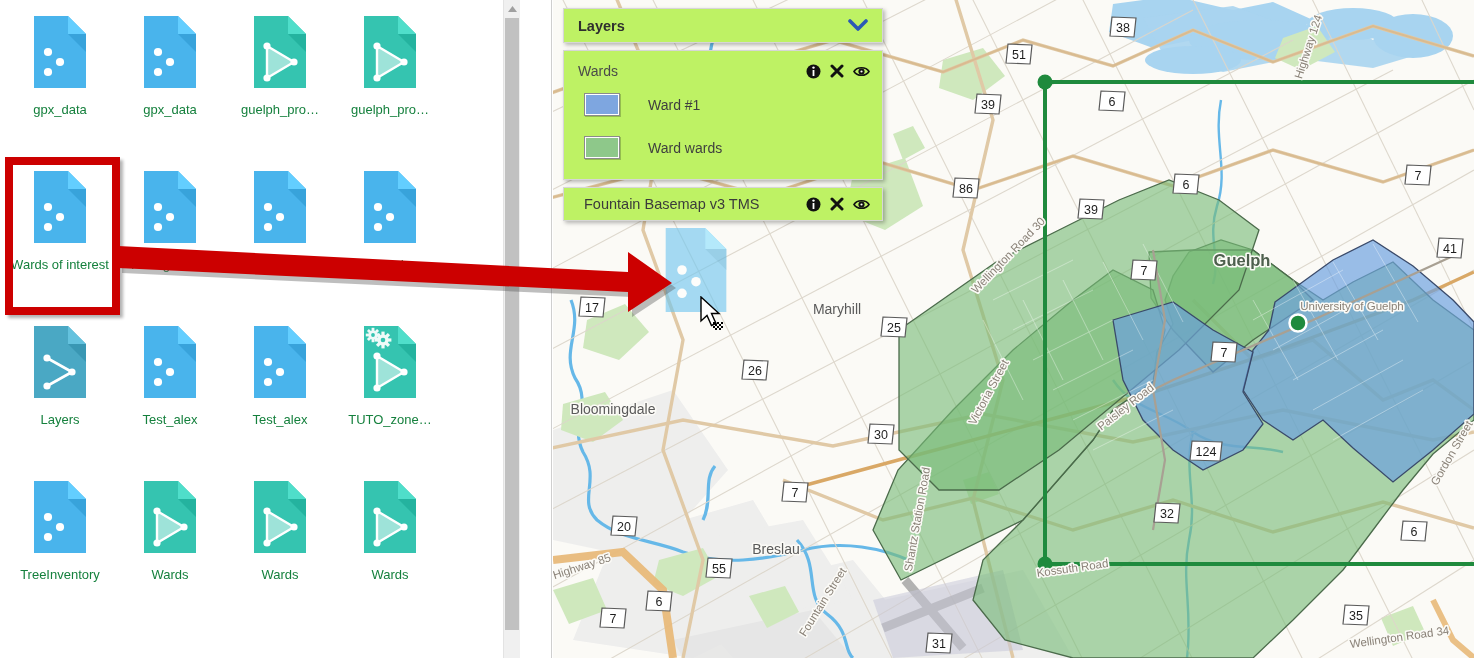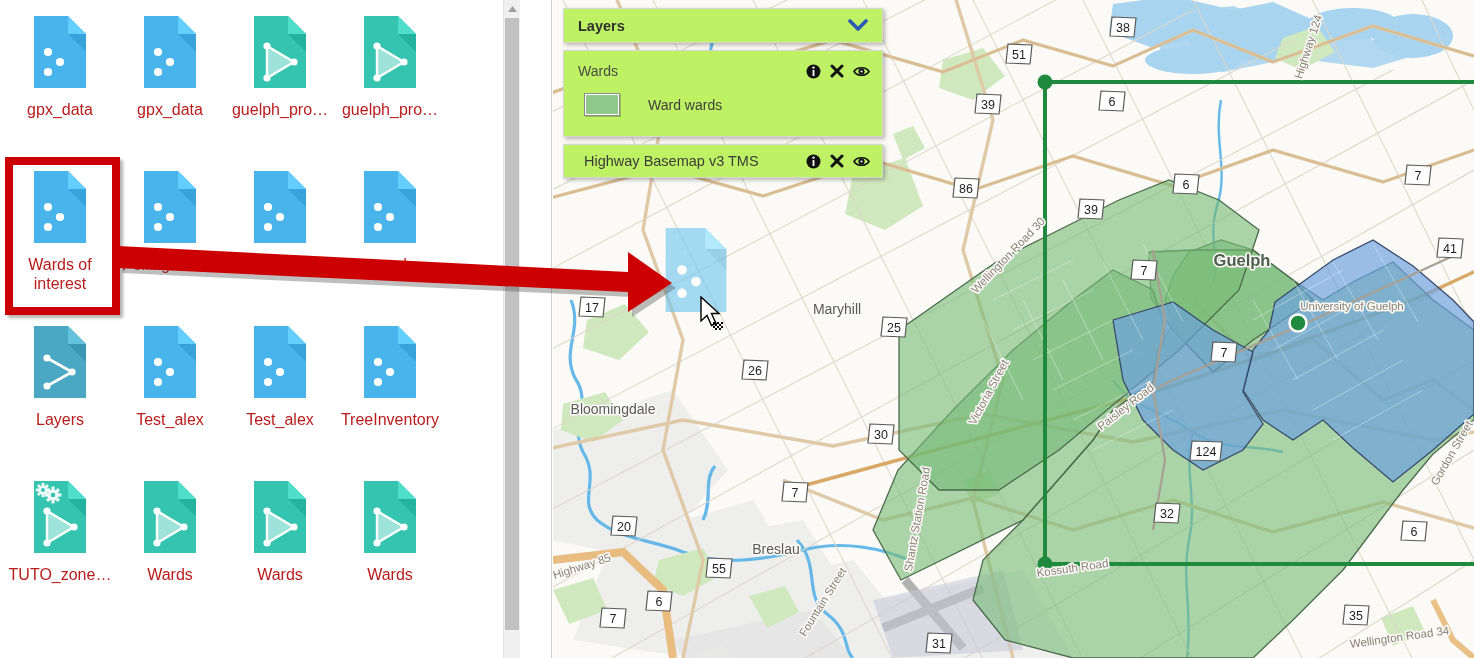--- a/index.html
+++ b/index.html
@@ -34,22 +34,22 @@
     align-items: center;
     padding-top: 6px;
     cursor: default;
   }
   .file-icon-wrap {
     width: 62px; height: 78px;
     position: relative;
     margin-bottom: 8px;
   }
   .file-label {
-    font-size: 16px;
-    color: #b91c1c;
+    font-size: 13px;
+    color: #15803d;
     text-align: center;
     line-height: 19px;
     max-width: 104px;
     word-break: break-word;
   }
   
   .sheet {
     position: absolute; left: 5px; top: 2px;
     width: 52px; height: 72px;
   }
@@ -354,36 +354,20 @@
     <path d="M34 0 L52 18 L34 18 Z" fill="#63ceff"></path>
     <path d="M34 18 L52 18 L52 36 Z" fill="#2f9ad2" opacity="0.65"></path>
     <circle cx="14" cy="36" r="4.1" fill="#fff"></circle>
              <circle cx="26" cy="46" r="4.1" fill="#fff"></circle>
              <circle cx="14" cy="56" r="4.1" fill="#fff"></circle>
 
   </svg>
             </div>
           </div>
           <div class="file-label">Test_alex</div>
-        </div>
-        <div class="file-cell">
-          <div class="file-icon-wrap">
-            <div class="sheet">
-              <svg width="52" height="72" viewBox="0 0 52 72">
-    <path d="M0 0 L34 0 L52 18 L52 72 L0 72 Z" fill="#49b4ec"></path>
-    <path d="M34 0 L52 18 L34 18 Z" fill="#63ceff"></path>
-    <path d="M34 18 L52 18 L52 36 Z" fill="#2f9ad2" opacity="0.65"></path>
-    <circle cx="14" cy="36" r="4.1" fill="#fff"></circle>
-             <circle cx="26" cy="46" r="4.1" fill="#fff"></circle>
-             <circle cx="14" cy="56" r="4.1" fill="#fff"></circle>
-
-  </svg>
-            </div>
-          </div>
-          <div class="file-label">TreeInventory</div>
         </div>
         <div class="file-cell">
           <div class="file-icon-wrap">
             <div class="sheet">
               <svg width="52" height="72" viewBox="0 0 52 72">
     <path d="M0 0 L34 0 L52 18 L52 72 L0 72 Z" fill="#35c4b0"></path>
     <path d="M34 0 L52 18 L34 18 Z" fill="#4fdeca"></path>
     <path d="M34 18 L52 18 L52 36 Z" fill="#1baa96" opacity="0.65"></path>
     <path d="M13 30 L40 46 L13 62 Z" fill="#ffffff" fill-opacity="0.52"></path>
              <path d="M13 30 L40 46 L13 62 Z" fill="none" stroke="#fff" stroke-width="2.4" stroke-linejoin="round"></path>
@@ -419,20 +403,36 @@
     </g>
   </svg>
             </div>
           </div>
           <div class="file-label">TUTO_zone…</div>
         </div>
         <div class="file-cell">
           <div class="file-icon-wrap">
             <div class="sheet">
               <svg width="52" height="72" viewBox="0 0 52 72">
+    <path d="M0 0 L34 0 L52 18 L52 72 L0 72 Z" fill="#49b4ec"></path>
+    <path d="M34 0 L52 18 L34 18 Z" fill="#63ceff"></path>
+    <path d="M34 18 L52 18 L52 36 Z" fill="#2f9ad2" opacity="0.65"></path>
+    <circle cx="14" cy="36" r="4.1" fill="#fff"></circle>
+             <circle cx="26" cy="46" r="4.1" fill="#fff"></circle>
+             <circle cx="14" cy="56" r="4.1" fill="#fff"></circle>
+
+  </svg>
+            </div>
+          </div>
+          <div class="file-label">TreeInventory</div>
+        </div>
+        <div class="file-cell">
+          <div class="file-icon-wrap">
+            <div class="sheet">
+              <svg width="52" height="72" viewBox="0 0 52 72">
     <path d="M0 0 L34 0 L52 18 L52 72 L0 72 Z" fill="#35c4b0"></path>
     <path d="M34 0 L52 18 L34 18 Z" fill="#4fdeca"></path>
     <path d="M34 18 L52 18 L52 36 Z" fill="#1baa96" opacity="0.65"></path>
     <path d="M13 30 L40 46 L13 62 Z" fill="#ffffff" fill-opacity="0.52"></path>
              <path d="M13 30 L40 46 L13 62 Z" fill="none" stroke="#fff" stroke-width="2.4" stroke-linejoin="round"></path>
              <circle cx="13" cy="30" r="3.6" fill="#fff"></circle>
              <circle cx="40" cy="46" r="3.6" fill="#fff"></circle>
              <circle cx="13" cy="62" r="3.6" fill="#fff"></circle>
 
   </svg>
@@ -847,27 +847,31 @@
               <svg width="17" height="13" viewBox="0 0 17 13">
                   <path d="M1 6.5 C4 1.5, 13 1.5, 16 6.5 C13 11.5, 4 11.5, 1 6.5 Z" fill="none" stroke="#111" stroke-width="1.6"></path>
                   <circle cx="8.5" cy="6.5" r="3.1" fill="#111"></circle>
                   <circle cx="8.5" cy="6.5" r="1.1" fill="#fff"></circle>
                 </svg>
             </span>
           </span>
         </div>
 
         <div class="legend-item">
+          <span class="swatch" style="background: rgb(126, 166, 224);"></span>
+          <span class="legend-label">Ward #1</span>
+        </div>
+        <div class="legend-item">
           <span class="swatch" style="background: rgb(142, 200, 138);"></span>
           <span class="legend-label">Ward wards</span>
         </div>
       </div>
 
       <div class="lw-card" id="lw-basemap">
-        <span class="name">Highway Basemap v3 TMS</span>
+        <span class="name">Fountain Basemap v3 TMS</span>
         <span class="lw-icons">
           <span>
             <svg width="15" height="15" viewBox="0 0 15 15">
                 <circle cx="7.5" cy="7.5" r="7" fill="#111"></circle>
                 <rect x="6.6" y="6" width="1.8" height="6" fill="#fff"></rect>
                 <circle cx="7.5" cy="3.6" r="1.2" fill="#fff"></circle>
               </svg>
           </span>
           <span>
             <svg width="14" height="14" viewBox="0 0 14 14">

